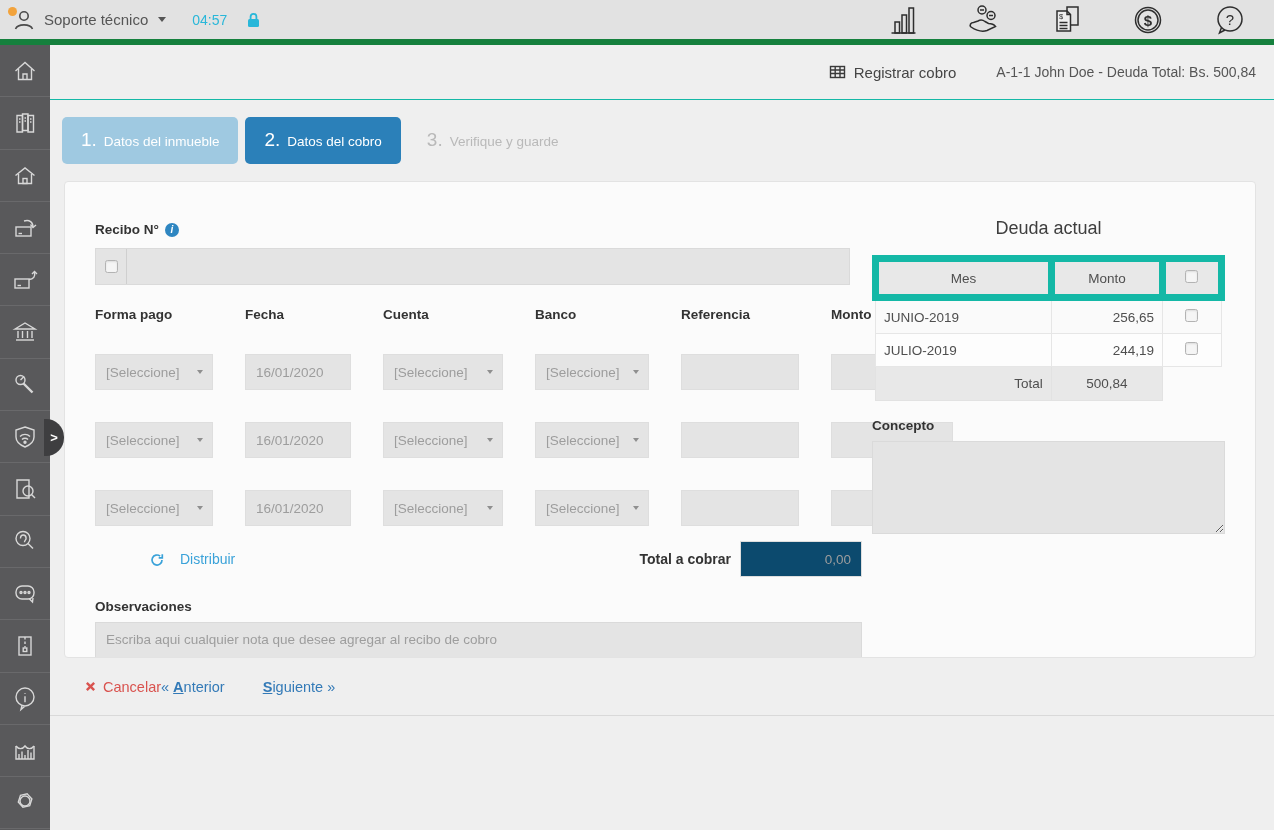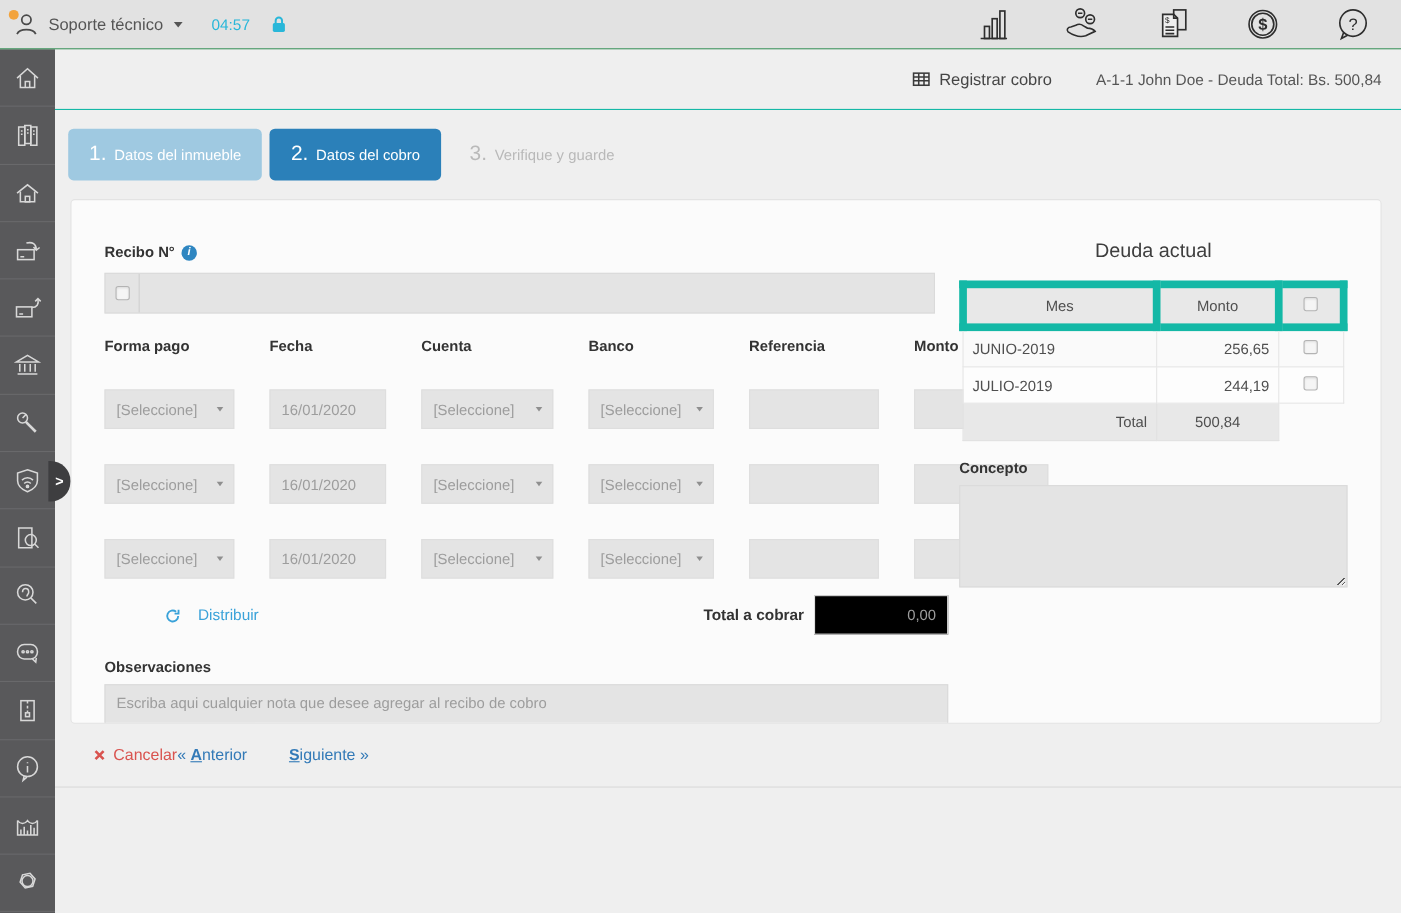--- a/index.html
+++ b/index.html
@@ -5,21 +5,21 @@
   * { margin:0; padding:0; box-sizing:border-box; }
   html,body { width:1274px; height:830px; }
   body {
     font-family:"Liberation Sans","DejaVu Sans",sans-serif;
     background:#ededed; position:relative; overflow:hidden; color:#333;
   }
 
   
   .topbar {
     position:absolute; top:0; left:0; width:1274px; height:45px;
-    background:#e2e2e2; border-bottom:1px solid #15803d;
+    background:#e2e2e2; border-bottom:6px solid #15803d;
     display:flex; align-items:center;
   }
   .topbar-left { display:flex; align-items:center; padding-left:12px; }
   .user-chip { display:flex; align-items:center; gap:8px; cursor:pointer; }
   .avatar-wrap { position:relative; width:24px; height:22px; }
   .status-dot {
     position:absolute; left:-4px; top:-2px; width:9px; height:9px;
     border-radius:50%; background:#f2a33c;
   }
   .user-label { font-size:15px; color:#555; }
@@ -117,21 +117,21 @@
   .text-box { padding-left:10px; }
 
   .distribuir-row { display:flex; align-items:center; margin-top:15px; }
   .distribuir {
     margin-left:55px; display:flex; align-items:flex-end; gap:16px;
     color:#3aa2d9; font-size:14px; cursor:pointer; text-decoration:none;
   }
   .flex-spacer { flex:1; }
   .total-label { font-size:14px; font-weight:bold; color:#333; margin-right:9px; }
   .total-box {
-    width:122px; height:36px; background:#000000; border:1px solid #dedede;
+    width:122px; height:36px; background:#0c4a6e; border:1px solid #dedede;
     display:flex; align-items:center; justify-content:flex-end;
     padding-right:10px; font-size:13.5px; color:#9d9d9d;padding-left:48px;
   }
 
   .obs-label { margin-top:22px; margin-bottom:8px; }
   .obs-textarea, .concepto-textarea {
     width:100%; background:#e4e4e4; border:1px solid #dadada;
     font-family:inherit; font-size:13.5px; color:#777; padding:9px 10px;
     resize:both; outline:none;
   }

